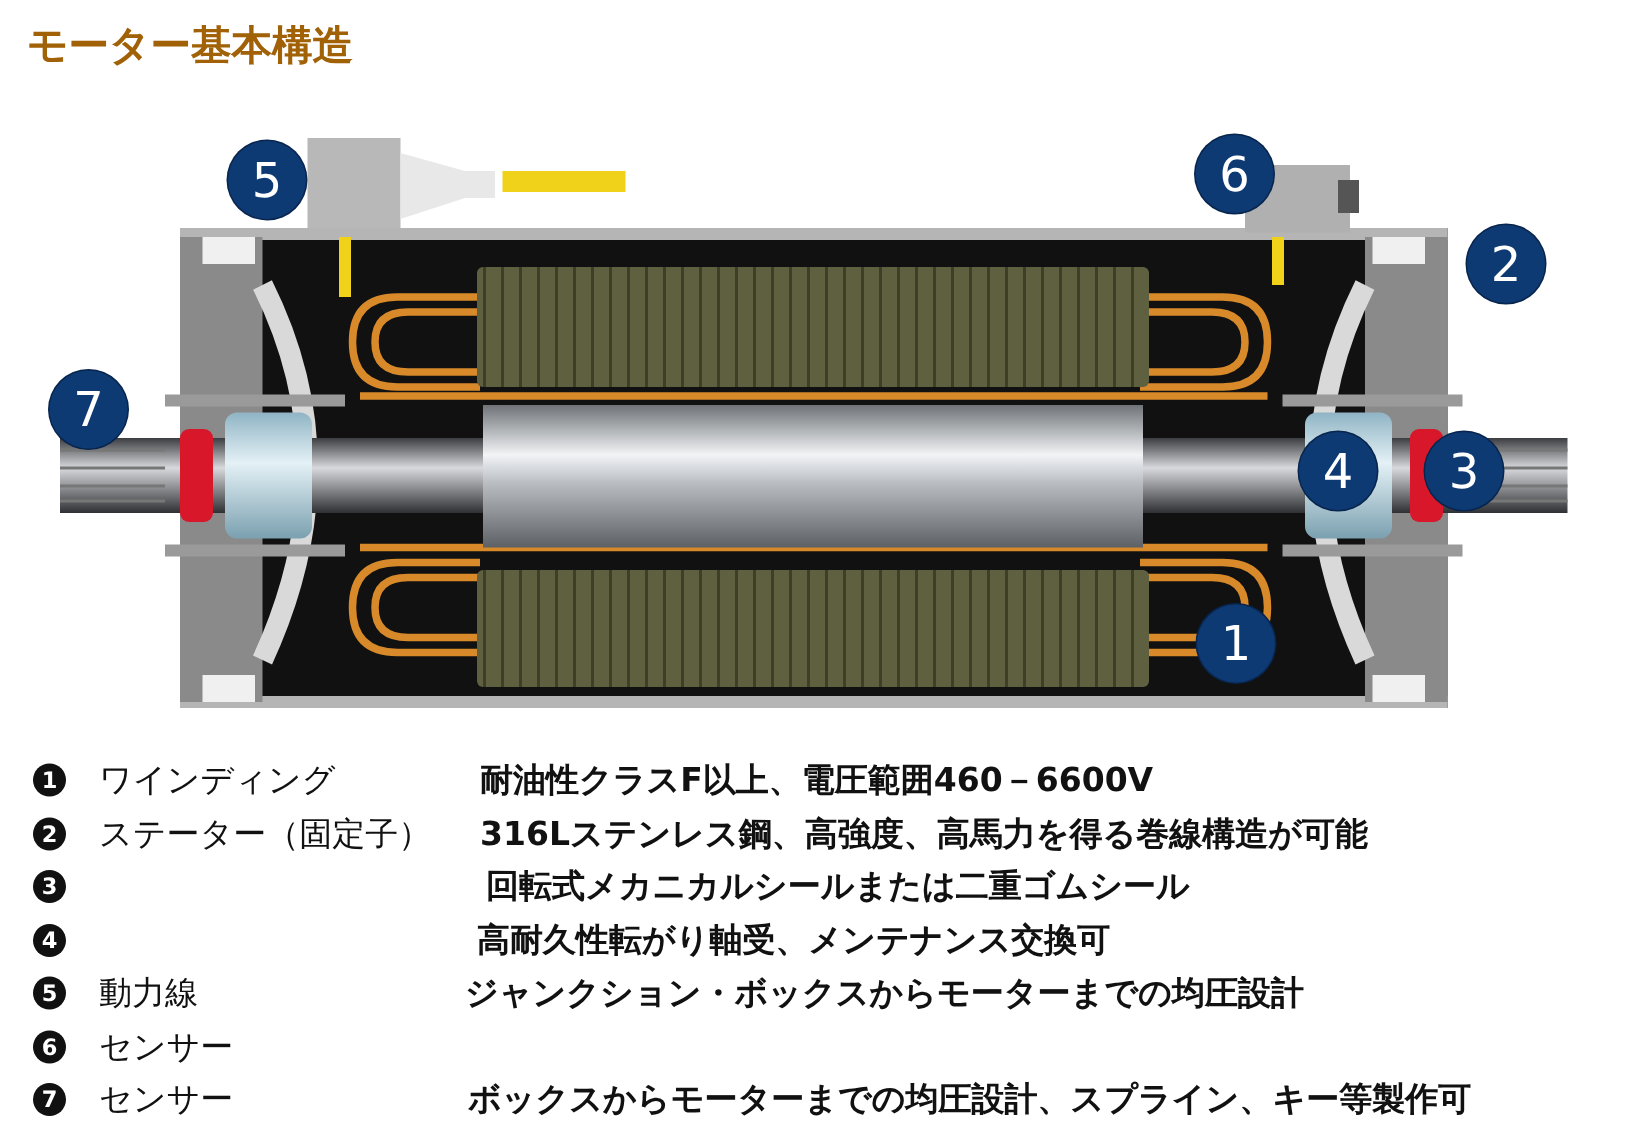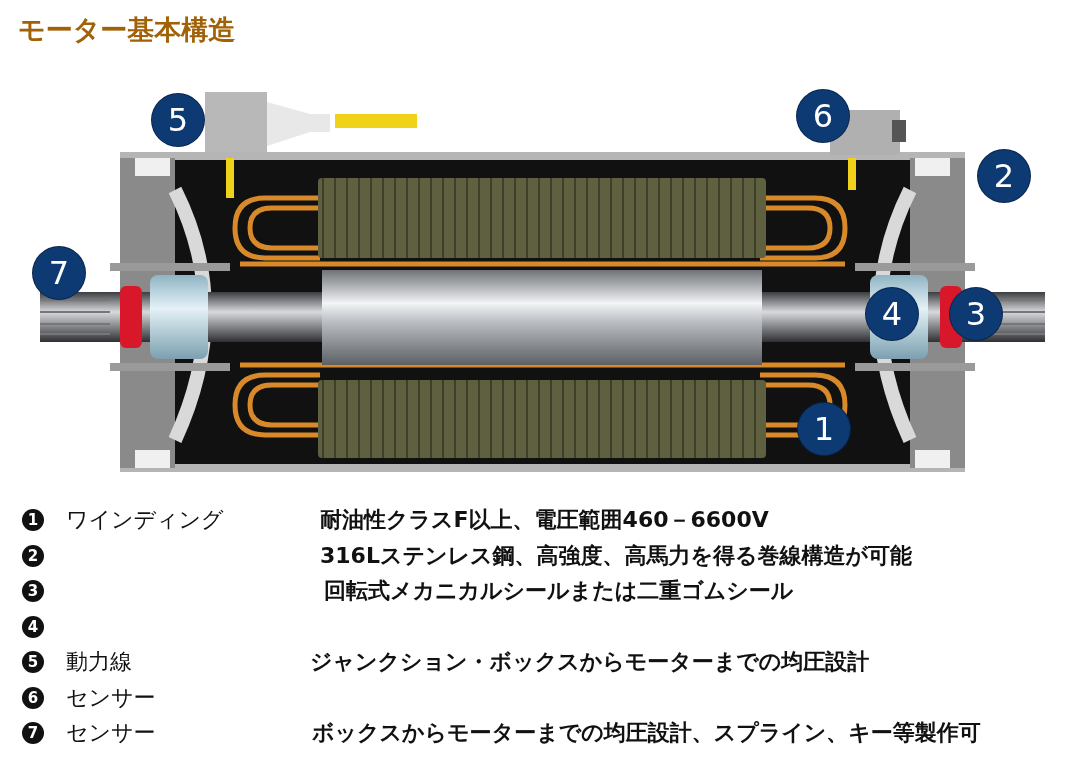--- a/index.html
+++ b/index.html
@@ -124,28 +124,30 @@
 </div>
 
 <div class="legend">
   <div class="row">
     <span class="num">1</span>
     <span class="label">ワインディング</span>
     <span class="desc" style="left:298px">耐油性クラスF以上、電圧範囲460－6600V</span>
   </div>
   <div class="row">
     <span class="num">2</span>
+    <span class="label">ステーター（固定子）</span>
     <span class="desc" style="left:298px">316Lステンレス鋼、高強度、高馬力を得る巻線構造が可能</span>
   </div>
   <div class="row">
     <span class="num">3</span>
     <span class="desc" style="left:302px">回転式メカニカルシールまたは二重ゴムシール</span>
   </div>
   <div class="row">
     <span class="num">4</span>
+    <span class="desc" style="left:296px">高耐久性転がり軸受、メンテナンス交換可</span>
   </div>
   <div class="row">
     <span class="num">5</span>
     <span class="label">動力線</span>
     <span class="desc" style="left:288px">ジャンクション・ボックスからモーターまでの均圧設計</span>
   </div>
   <div class="row">
     <span class="num">6</span>
     <span class="label">センサー</span>
   </div>

